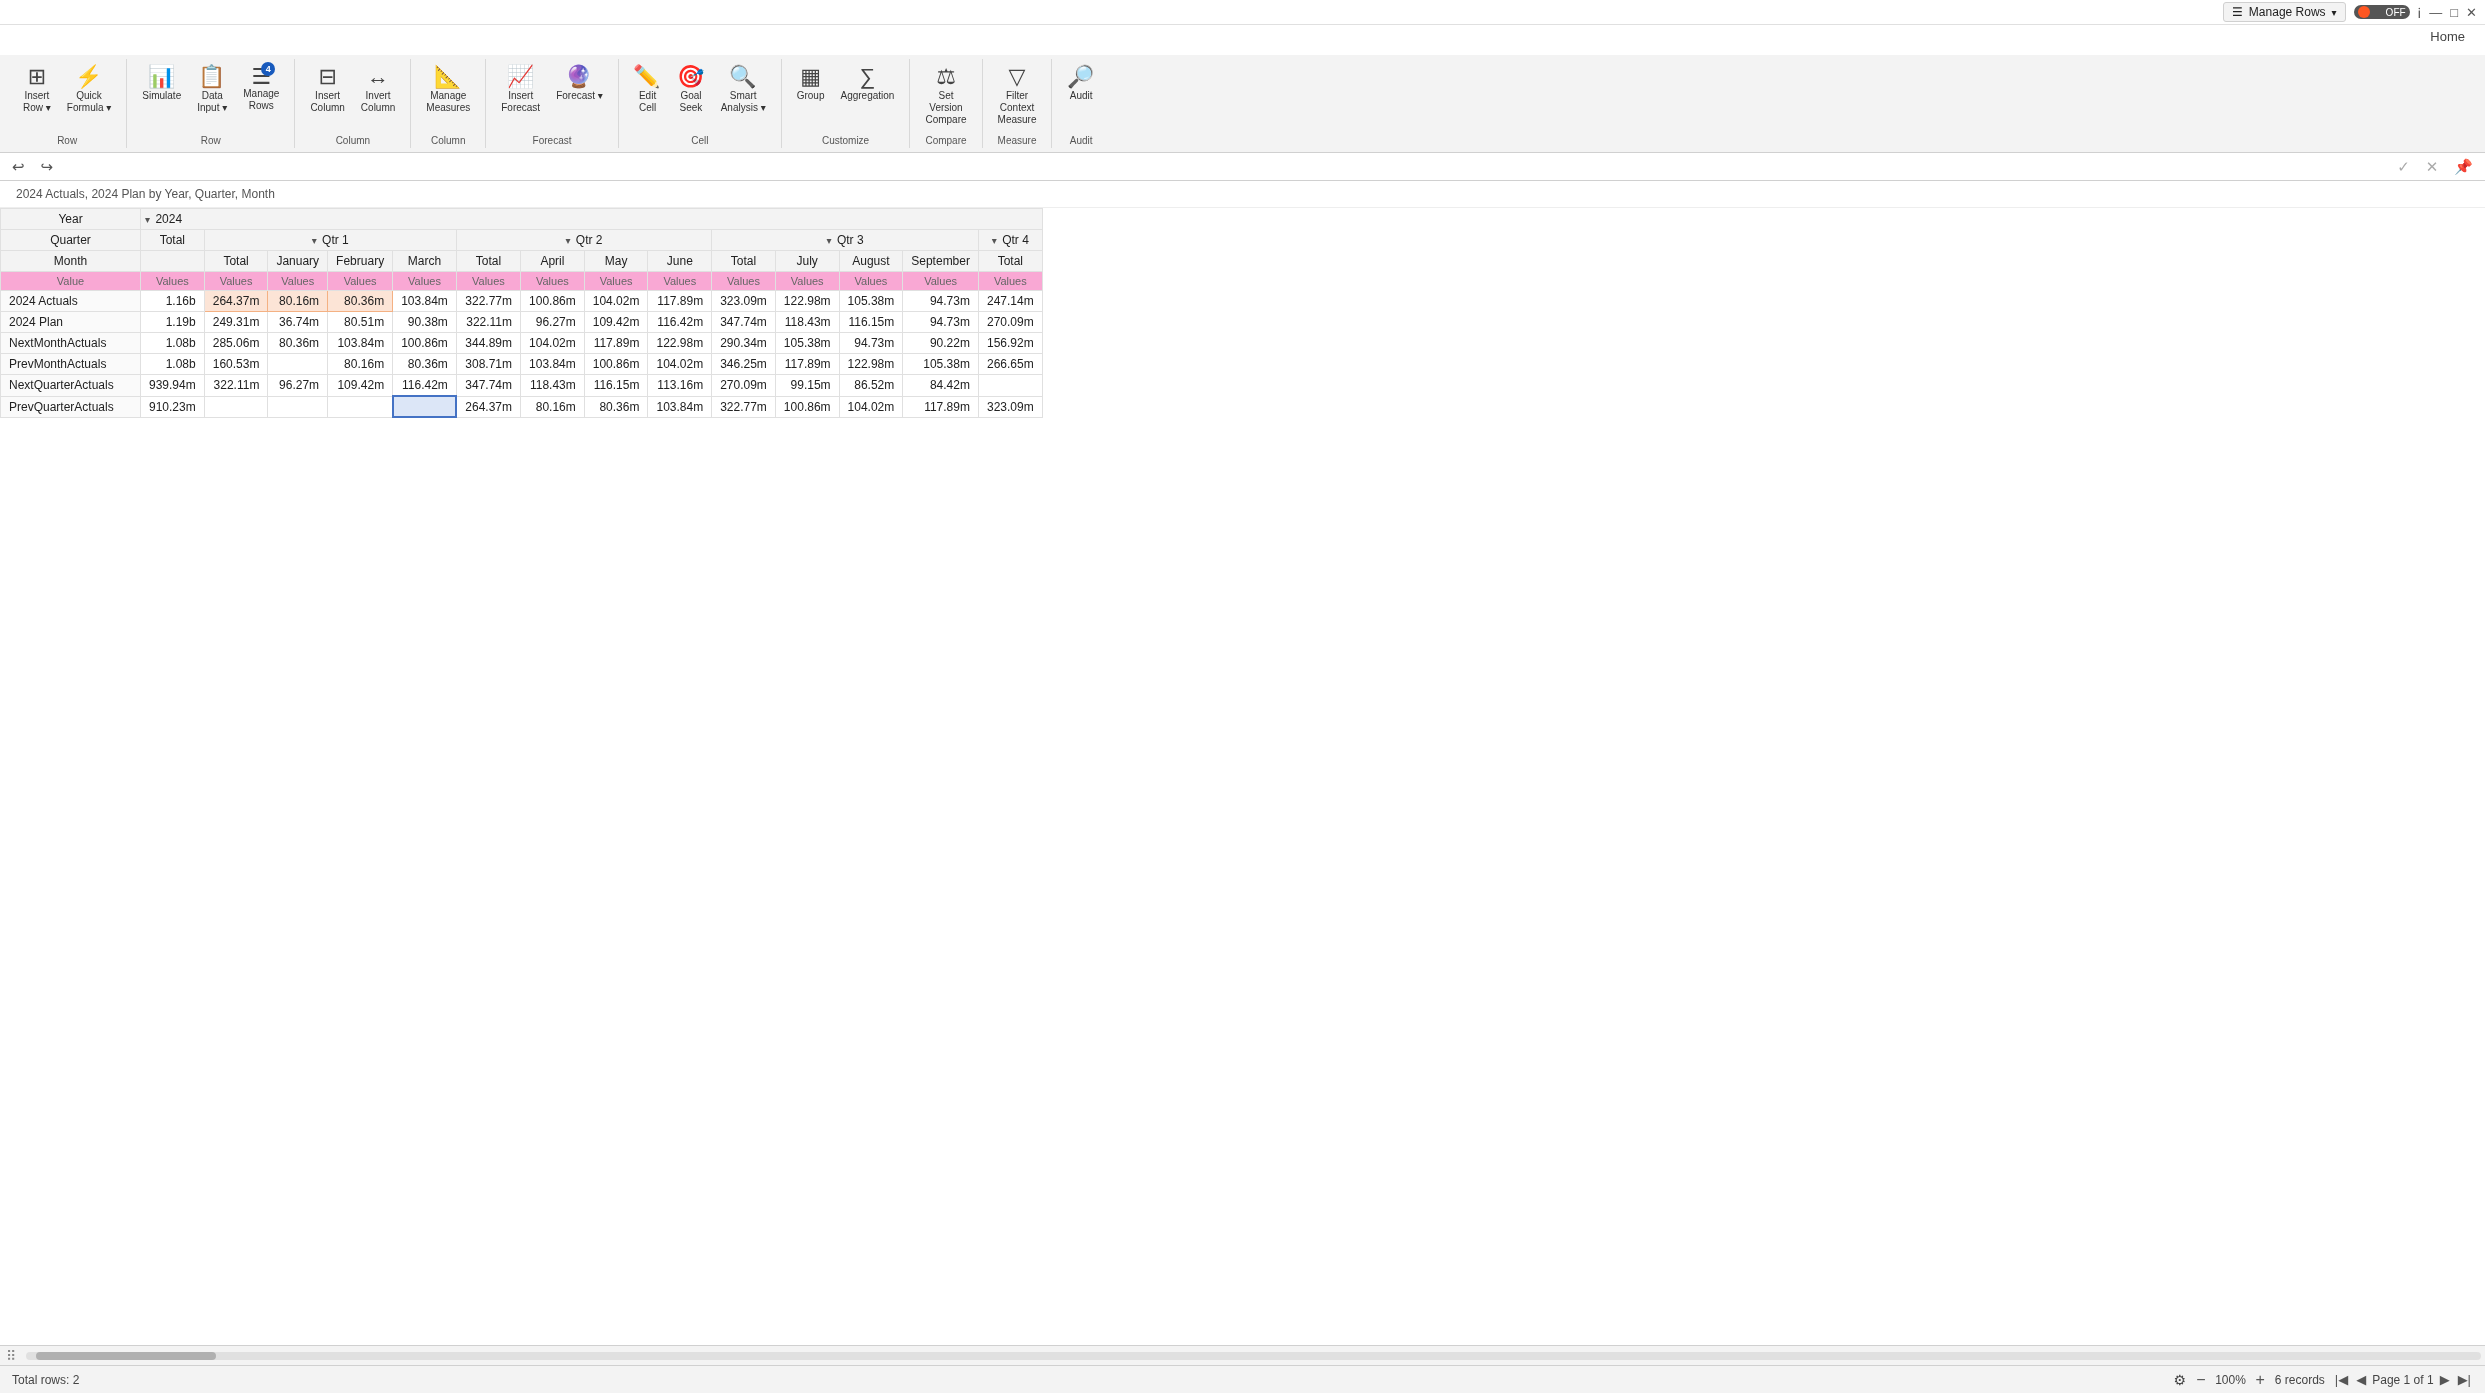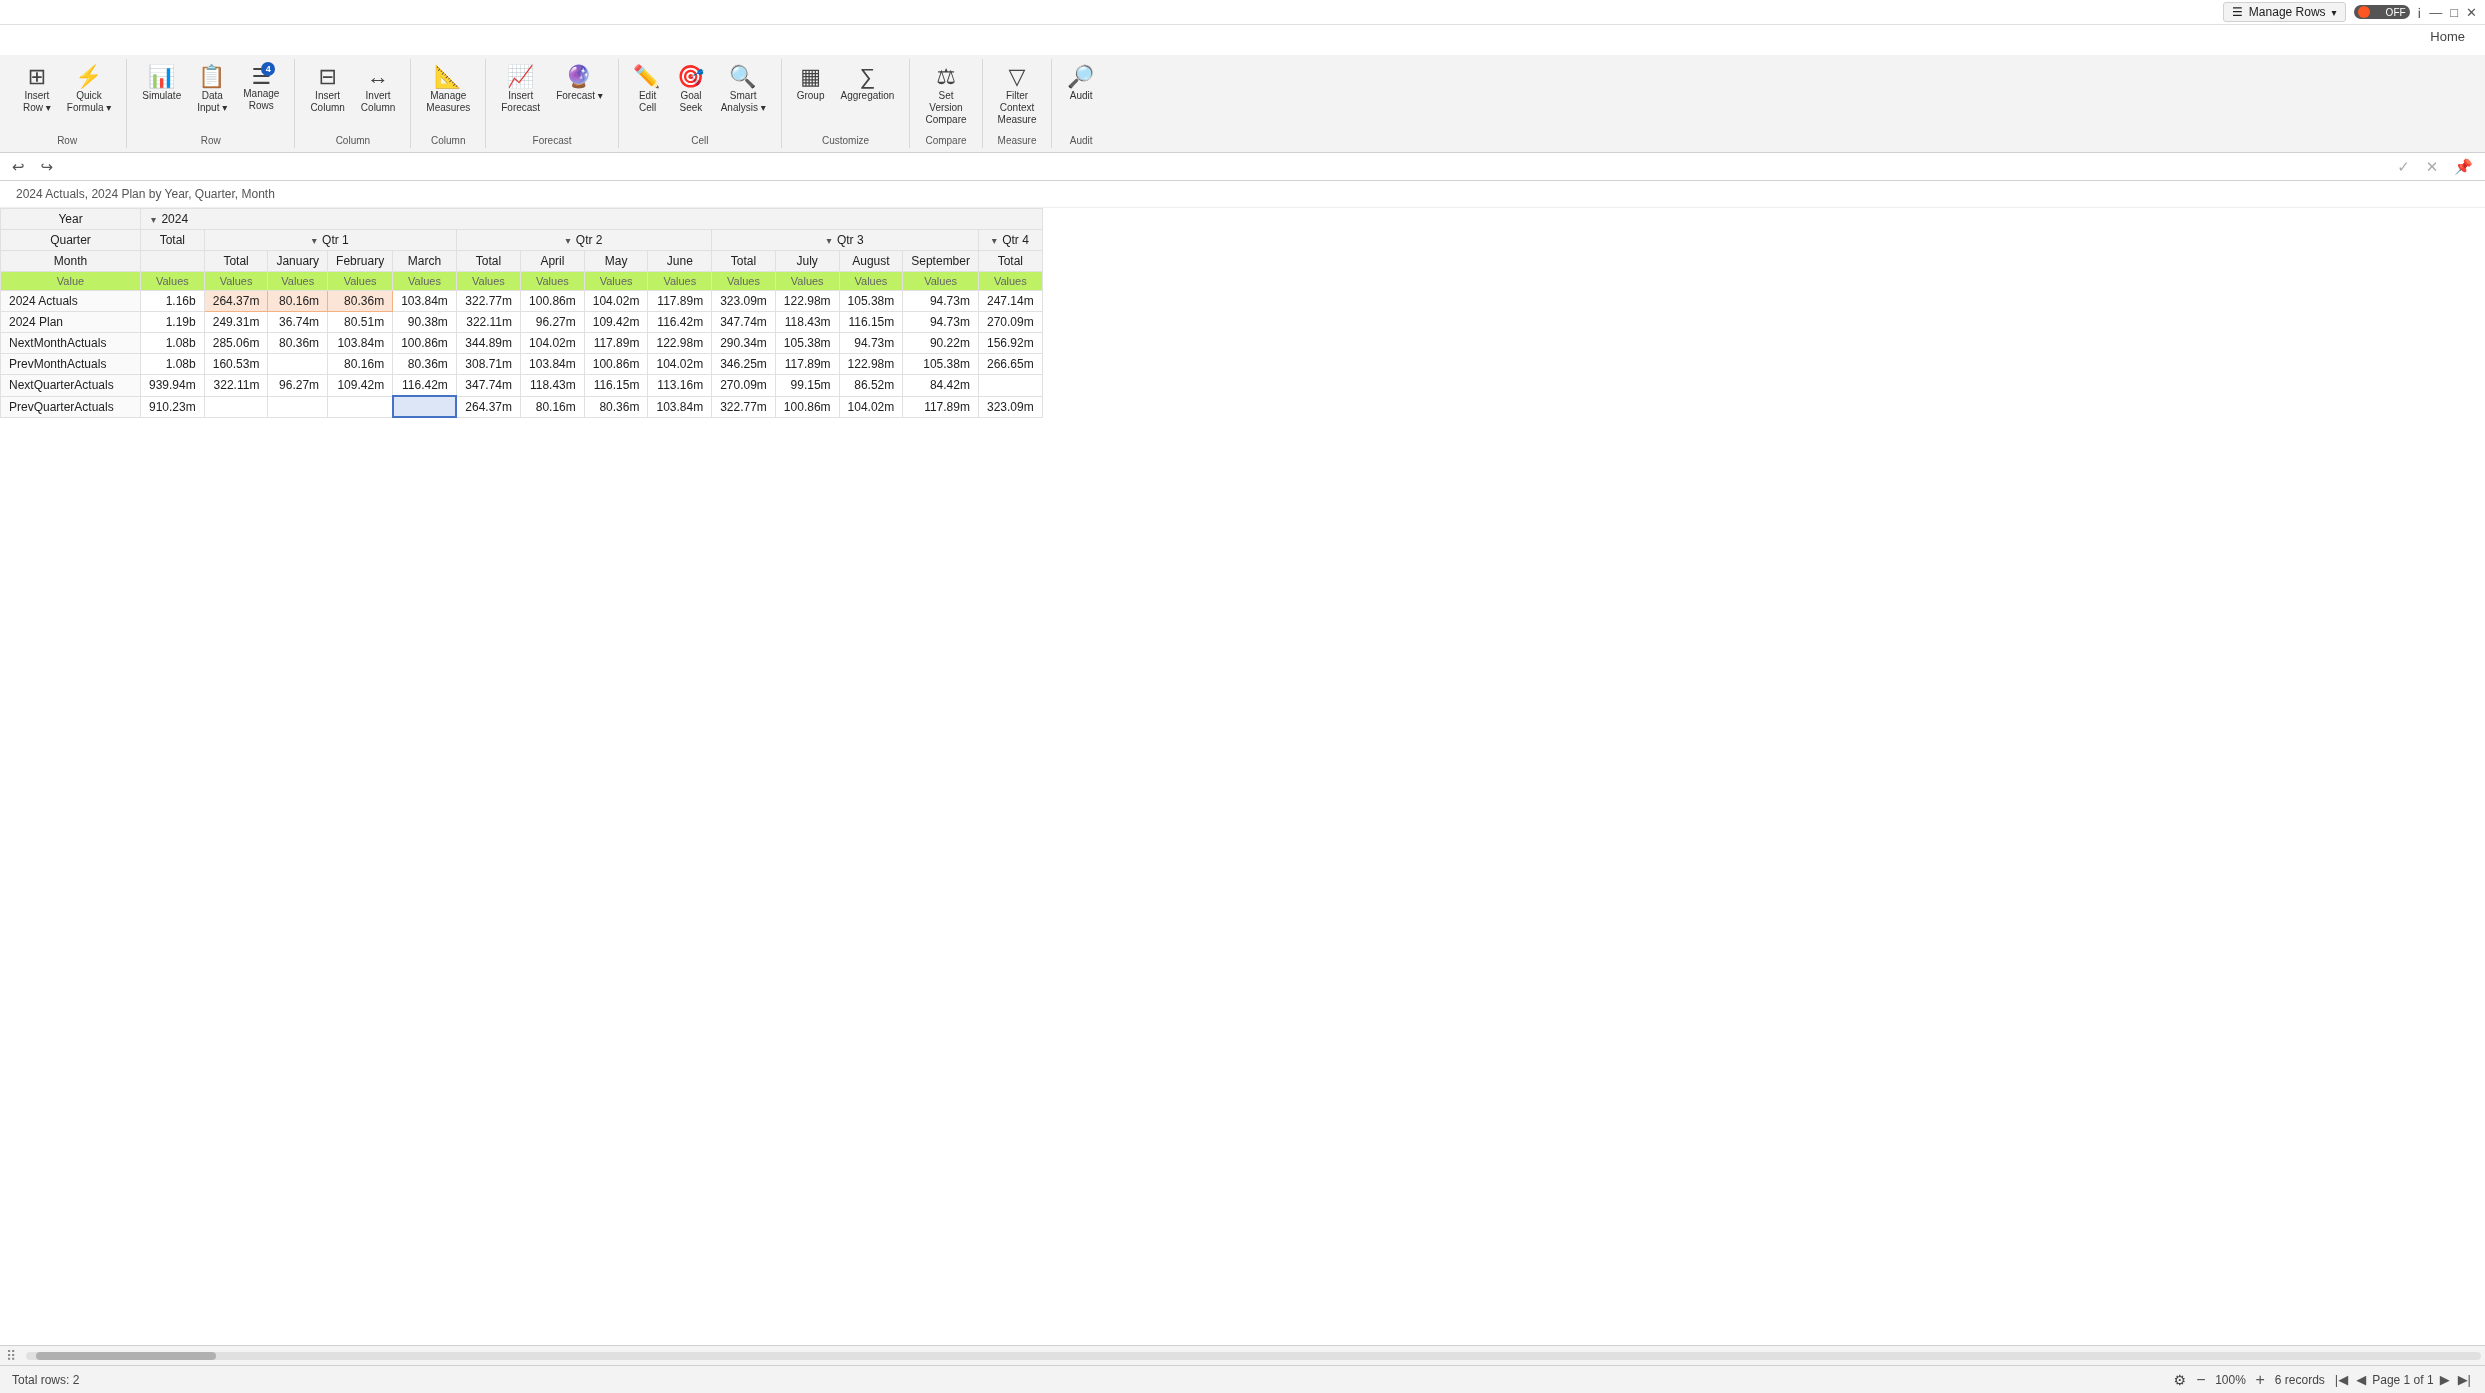--- a/index.html
+++ b/index.html
@@ -32,21 +32,21 @@
     
     .main-content { flex: 1; overflow: hidden; display: flex; flex-direction: column; }
     .table-container { flex: 1; overflow: auto; position: relative; }
 
     
     table { border-collapse: collapse; width: max-content; font-size: 12px; }
     th, td { border: 1px solid #e0e0e0; padding: 3px 8px; white-space: nowrap; }
     td { text-align: right; }
     td.label-cell { text-align: left; font-weight: 500; background: #fafafa; }
     td.header-cell { background: #f3f3f3; font-weight: 500; text-align: center; }
-    td.sub-header { background: #bef264; font-weight: normal; text-align: center; font-size: 11px; color: #666; }
+    td.sub-header { background: #f9a8d4; font-weight: normal; text-align: center; font-size: 11px; color: #666; }
 
     
     .status-bar { display: flex; align-items: center; justify-content: space-between; background: #f3f3f3; border-top: 1px solid #d0d0d0; padding: 2px 12px; height: 28px; font-size: 12px; color: #444; }
     .status-left { display: flex; align-items: center; gap: 8px; }
     .status-right { display: flex; align-items: center; gap: 8px; }
     .zoom-controls { display: flex; align-items: center; gap: 4px; }
     .zoom-btn { cursor: pointer; font-size: 16px; color: #555; padding: 0 2px; }
     .zoom-value { font-size: 12px; min-width: 38px; text-align: center; }
     .page-controls { display: flex; align-items: center; gap: 4px; }
     .page-btn { cursor: pointer; font-size: 13px; color: #555; padding: 0 2px; }
@@ -246,21 +246,21 @@
 
 <div class="breadcrumb">2024 Actuals, 2024 Plan by Year, Quarter, Month</div>
 
 <div class="main-content">
   <div class="table-container">
     <table>
       <thead>
 
         <tr>
           <td class="header-cell" style="width:140px;">Year</td>
-          <td class="header-cell" colspan="14" style="text-align:left; padding-left:10px;">
+          <td class="header-cell" colspan="14" style="text-align:left; padding-left:4px;">
             <span class="chevron">▾</span>
             <span>2024</span>
           </td>
         </tr>
 
         <tr>
           <td class="header-cell">Quarter</td>
           <td class="header-cell">Total</td>
           <td class="header-cell col-group-header" colspan="4">
             <span class="chevron">▾</span> Qtr 1

